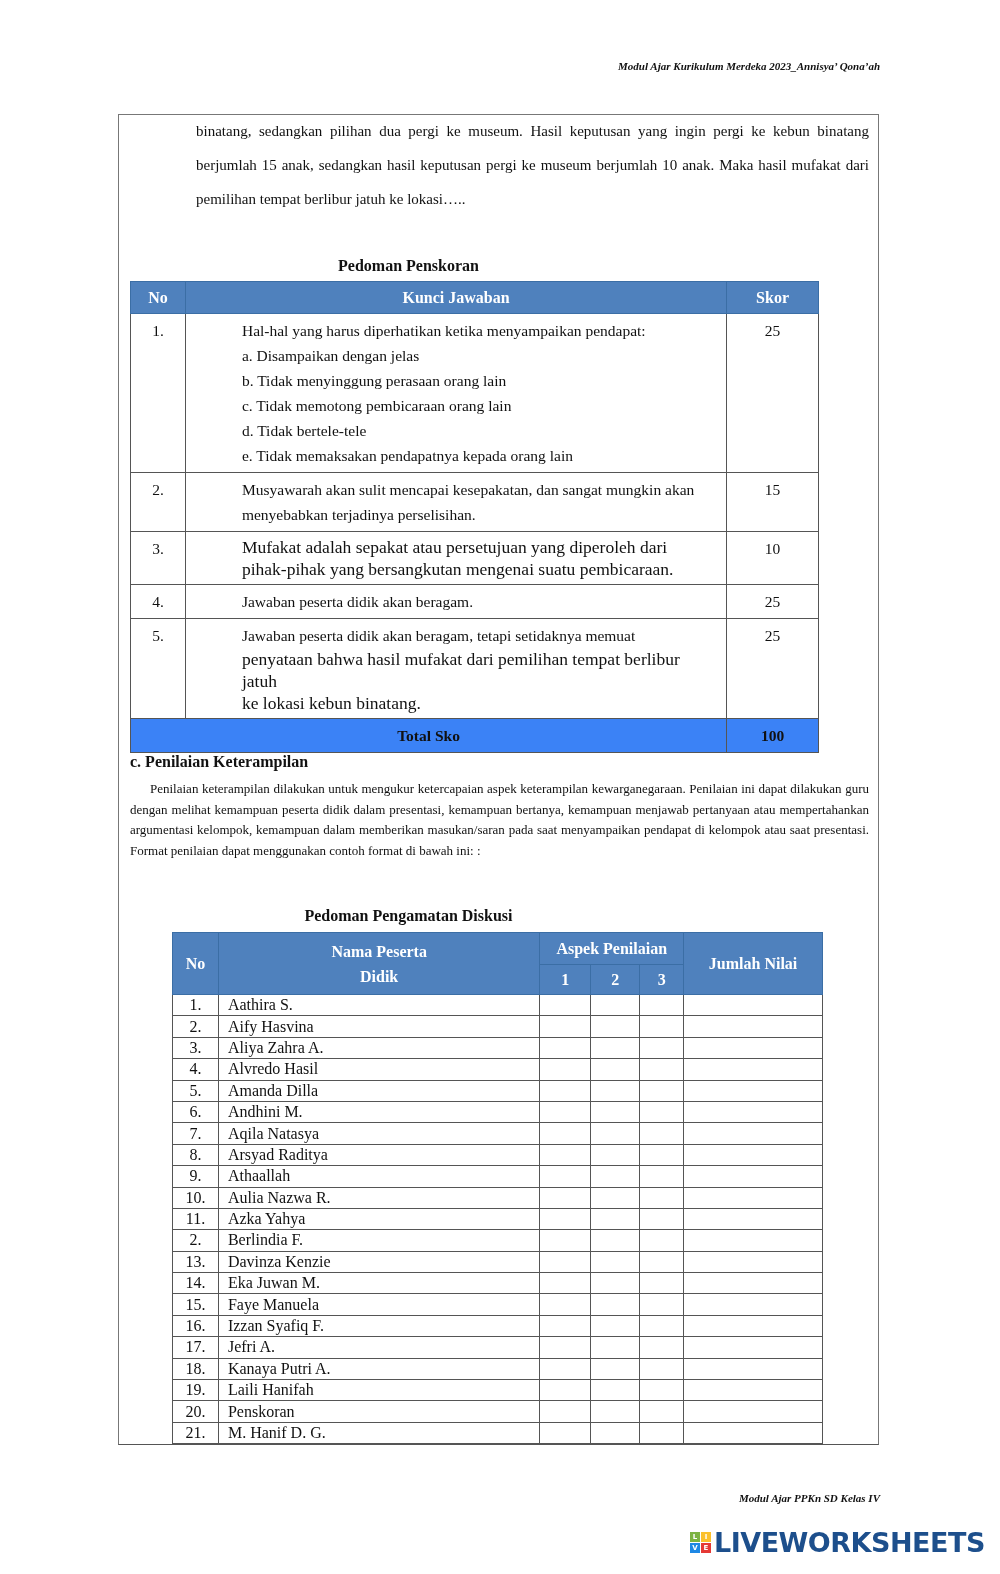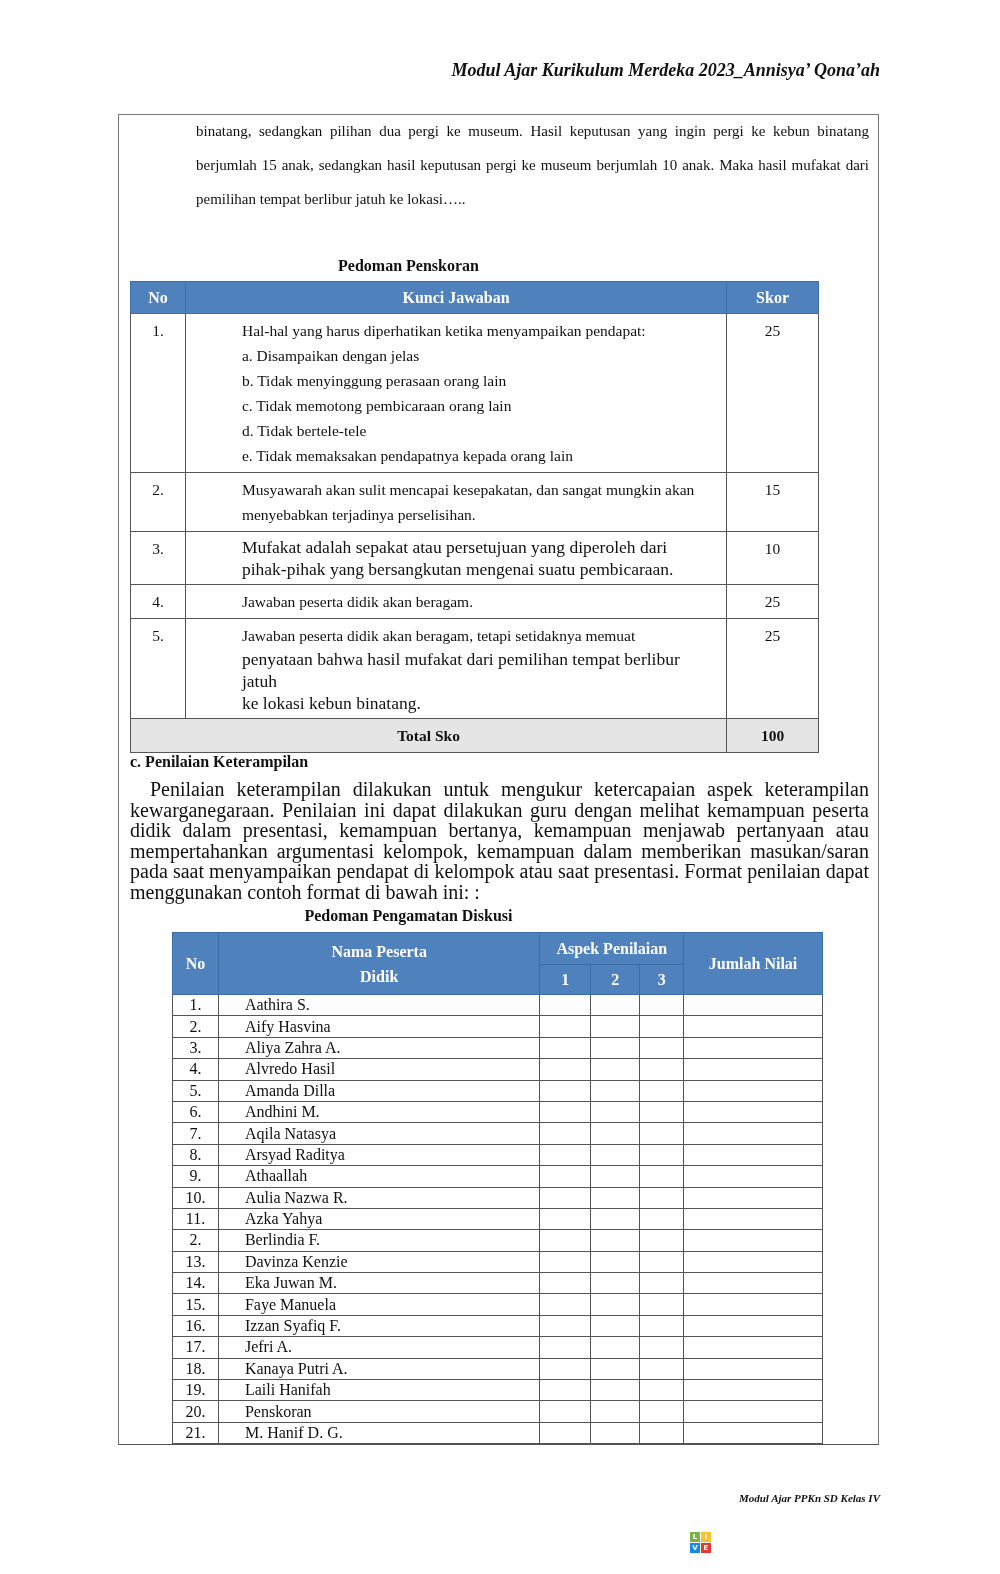--- a/index.html
+++ b/index.html
@@ -1,21 +1,21 @@
 <!DOCTYPE html>
 <html><head>
 <meta charset="utf-8">
 <style>
   * { box-sizing: border-box; margin: 0; padding: 0; }
   html, body { width: 1000px; height: 1574px; background: #ffffff; overflow: hidden; }
   body { position: relative; font-family: "Liberation Serif", "DejaVu Serif", serif; color: #111; }
 
   .header-title {
     position: absolute; top: 60px; right: 120px;
-    font-style: italic; font-weight: bold; font-size: 18px;
+    font-style: italic; font-weight: bold; font-size: 11px;
   }
 
   .frame {
     position: absolute; left: 118px; top: 114px; width: 761px; height: 1331px;
     border: 1px solid #777; border-bottom: 1.5px solid #555;
   }
 
   .intro {
     position: absolute; left: 196px; top: 114px; width: 673px;
     font-size: 15px; line-height: 34px; text-align: justify;
@@ -35,41 +35,41 @@
     background: #4f81bd; color: #fff; font-weight: bold; height: 32px; font-size: 16px;
     border-color: #3b6ea5;
   }
   .score-table td { vertical-align: top; padding: 4px 8px; line-height: 25px; }
   .score-table td.no { text-align: center; width: 55px; }
   .score-table td.skor { text-align: center; width: 92px; }
   .score-table td.key { width: 542px; }
   .score-table .key-line { display: block; margin-left: 48px; }
   .score-table .big { font-size: 17.5px; line-height: 22px; }
   .score-table tr.total td {
-    background: #e5e5e5; font-weight: bold; text-align: center; height: 32px; vertical-align: middle;
+    background: #3b82f6; font-weight: bold; text-align: center; height: 32px; vertical-align: middle;
   }
 
   .section-heading {
     position: absolute; left: 130px; top: 753px; font-weight: bold; font-size: 16px;
   }
   .section-body {
     position: absolute; left: 130px; top: 779px; width: 739px;
-    font-size: 20px; line-height: 20.5px; text-align: justify; text-indent: 20px;
+    font-size: 13px; line-height: 20.5px; text-align: justify; text-indent: 20px;
   }
 
   
   .obs-table { left: 172px; top: 932px; width: 651px; font-size: 16px; }
   .obs-table th {
     background: #4f81bd; color: #fff; font-weight: bold; font-size: 16px;
     border-color: #3b6ea5;
   }
   .obs-table th.name-h { line-height: 25px; }
   .obs-table td { height: 21.4px; line-height: 20px; padding: 0; }
   .obs-table td.no { text-align: center; width: 46px; }
-  .obs-table td.name { padding-left: 26px; width: 322px; }
+  .obs-table td.name { padding-left: 9px; width: 322px; }
   .obs-table td.a1 { width: 51px; }
   .obs-table td.a2 { width: 49px; }
   .obs-table td.a3 { width: 44px; }
   .obs-table td.jml { width: 139px; }
 
   .footer-title {
     position: absolute; top: 1492px; right: 120px;
     font-style: italic; font-weight: bold; font-size: 11px;
   }
 
@@ -357,13 +357,14 @@
 
 <div class="footer-title">Modul Ajar PPKn SD Kelas IV</div>
 
 <div class="brand">
   <div class="brand-logo" id="brand-logo">
       <span style="background: rgb(124, 179, 66);">L</span>
       <span style="background: rgb(251, 192, 45);">I</span>
       <span style="background: rgb(30, 136, 229);">V</span>
       <span style="background: rgb(229, 57, 53);">E</span>
     </div>
+  <span class="brand-text" style="color: rgb(29, 79, 140);">LIVEWORKSHEETS</span>
 </div>
 
 </body></html>

